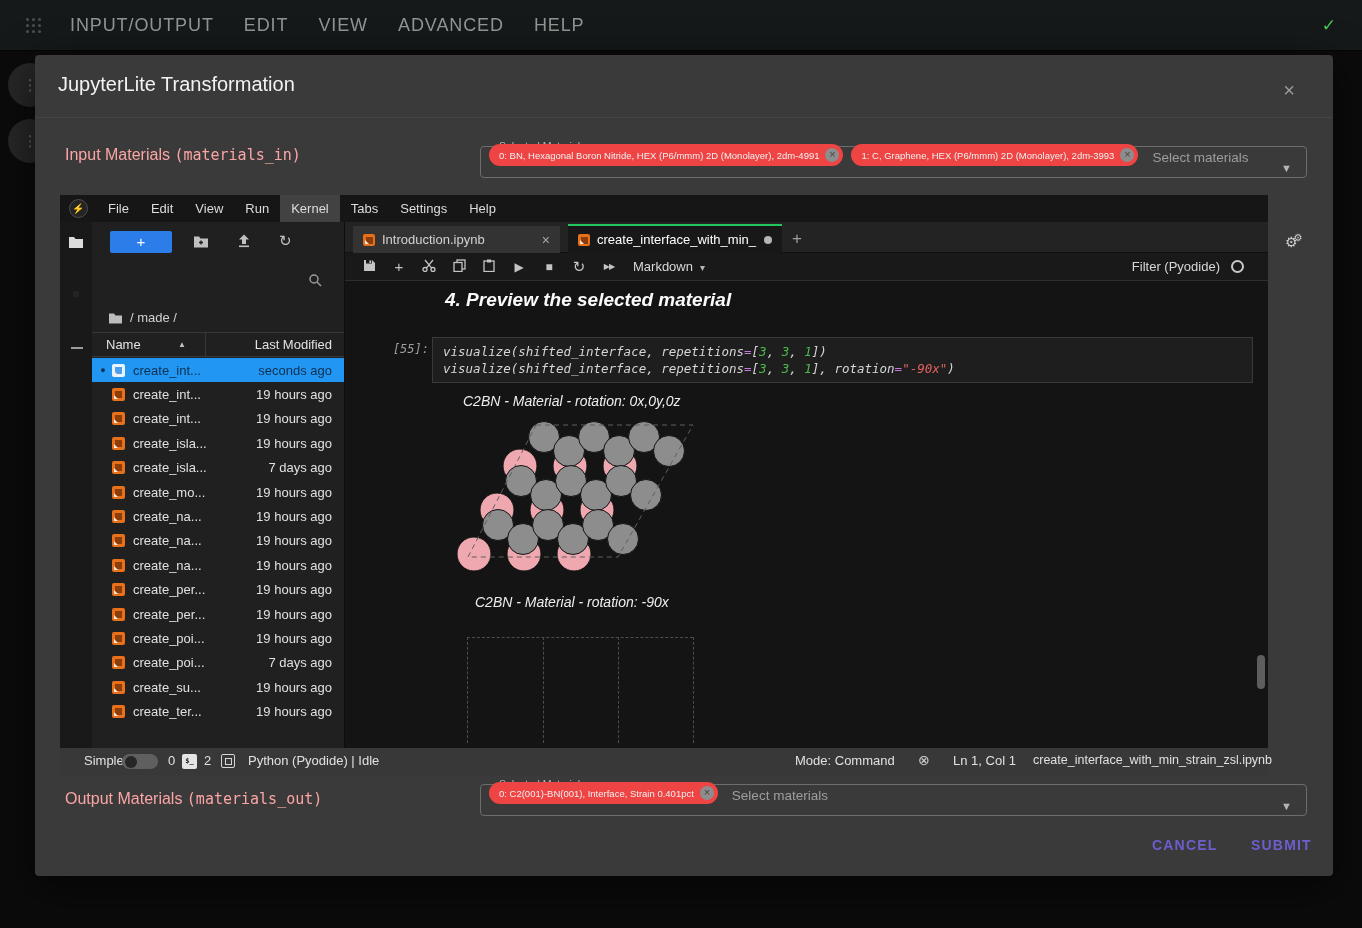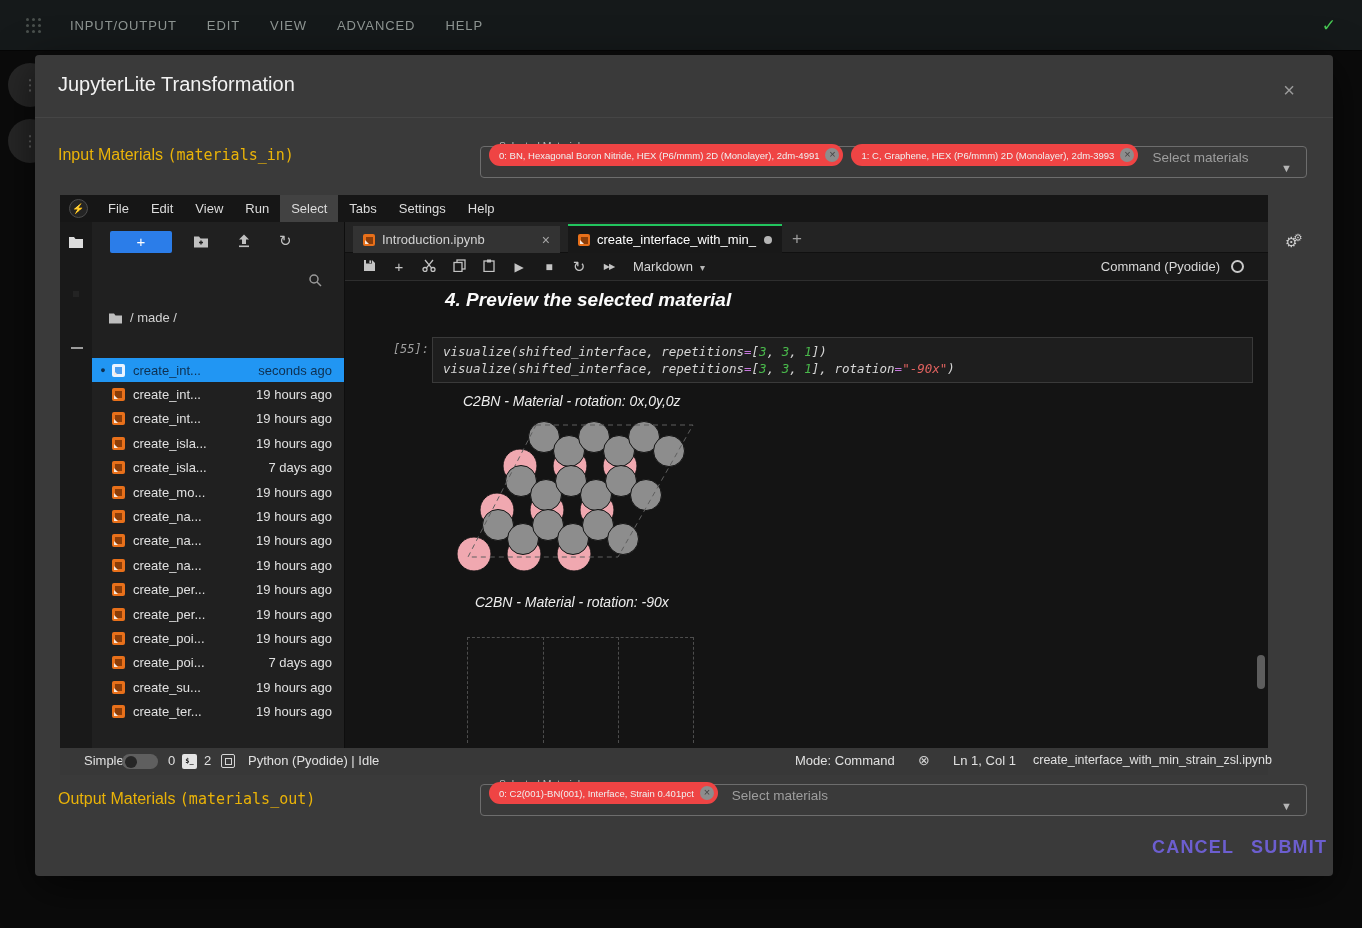--- a/index.html
+++ b/index.html
@@ -4,54 +4,54 @@
 <style>
   * { margin:0; padding:0; box-sizing:border-box; }
   body { background:#000; font-family:"Liberation Sans", sans-serif; }
   #screen { position:relative; width:1362px; height:928px; background:#0b0b0b; overflow:hidden; }
 
   
   .topbar { position:absolute; left:0; top:0; width:100%; height:51px; background:#15191a; border-bottom:1px solid #060606; }
   .apps-icon { position:absolute; left:26px; top:18px; width:3px; height:3px; background:#4a504d; border-radius:50%;
     box-shadow:6px 0 #4a504d,12px 0 #4a504d,0 6px #4a504d,6px 6px #4a504d,12px 6px #4a504d,0 12px #4a504d,6px 12px #4a504d,12px 12px #4a504d; }
   #app-menu { position:absolute; left:70px; top:0; height:51px; display:flex; align-items:center; gap:30px; }
-  .menu-item { color:#8f9693; font-size:13px; letter-spacing:.9px; cursor:default; }
+  .menu-item { color:#8f9693; font-size:18px; letter-spacing:.9px; cursor:default; }
   .top-check { position:absolute; right:26px; top:15px; color:#47c853; font-size:17px; }
 
   
   .fab { position:absolute; left:8px; width:44px; height:44px; border-radius:50%; background:#272727; z-index:1;
     color:#6e6e6e; font-size:15px; display:flex; align-items:center; justify-content:center; }
   .fab1 { top:63px; } .fab2 { top:119px; }
 
   
   .dialog { position:absolute; left:35px; top:55px; width:1298px; height:821px; background:#3a3a3a; border-radius:4px;
     box-shadow:0 12px 44px rgba(0,0,0,.6); z-index:5; }
   .dlg-title { position:absolute; left:23px; top:18px; font-size:20px; color:#f2f2f2; }
   .dlg-close { position:absolute; left:1242px; top:24px; font-size:20px; color:#9b9b9b; width:24px; text-align:center; cursor:default; }
   .dlg-hr { position:absolute; left:0; top:62px; width:100%; border-top:1px solid #454545; }
-  .section-label { position:absolute; left:23px; font-size:16px; color:#eab308; }
+  .section-label { position:absolute; left:30px; font-size:16px; color:#fca5a5; }
   .section-label .mono { font-family:"DejaVu Sans Mono", monospace; font-size:15px; }
   .lbl-in { top:91px; } .lbl-out { top:735px; }
 
   fieldset.mat { position:absolute; left:445px; width:827px; height:38px; border:1px solid #6d6d6d; border-radius:4px;
     padding:0 8px; min-inline-size:0; }
   .fs1 { top:85px; } .fs2 { top:723px; }
   fieldset.mat legend { font-size:10.5px; color:#b9b9b9; padding:0 4px; margin-left:6px; }
   .fs-row { display:flex; align-items:center; gap:8px; margin-top:-4px; }
   .chip { display:inline-flex; align-items:center; height:22px; background:#ef4444; border-radius:12px; padding:0 4px 0 10px;
     color:#f0f0f0; font-size:9.5px; white-space:nowrap; }
   .chip-x { width:14px; height:14px; border-radius:50%; background:#8d8d8d; color:#444; font-size:11px; line-height:13px;
     text-align:center; margin-left:6px; }
   .placeholder { color:#9e9e9e; font-size:13.5px; margin-left:6px; }
   .fs-arrow { position:absolute; right:14px; top:10px; color:#b5b5b5; font-size:11px; }
 
   .gears { position:absolute; left:1250px; top:178px; color:#cfcfcf; }
   .gears .g1 { font-size:14px; } .gears .g2 { font-size:10px; position:relative; left:-4px; top:-6px; }
 
-  .btn { position:absolute; top:782px; font-size:18px; letter-spacing:1.2px; color:#6c5ecf; font-weight:bold; cursor:default; }
+  .btn { position:absolute; top:782px; font-size:14px; letter-spacing:1.2px; color:#6c5ecf; font-weight:bold; cursor:default; }
   .btn-cancel { left:1117px; } .btn-submit { left:1216px; }
 
   
   .jlab { position:absolute; left:25px; top:140px; width:1208px; height:580px; background:#191919; }
   .jmenu { position:absolute; left:0; top:0; width:100%; height:27px; background:#161616; display:flex; align-items:center; padding-left:6px; }
   .jlogo { width:19px; height:19px; border-radius:50%; background:#242424; border:1px solid #4d4d4d; text-align:center;
     line-height:17px; font-size:10px; color:#f7a41d; margin:0 9px 0 3px; flex:none; }
   .jmenu-item { padding:0 11px; font-size:13px; color:#dcdcdc; height:27px; line-height:27px; }
   .jmenu-item.active { background:#424242; }
 
@@ -194,21 +194,21 @@
 
     <div class="jlab">
 
       <div class="jmenu">
         <span class="jlogo">⚡</span>
         <span id="jmenu-items" style="display:flex;">
             <div class="jmenu-item">File</div>
             <div class="jmenu-item">Edit</div>
             <div class="jmenu-item">View</div>
             <div class="jmenu-item">Run</div>
-            <div class="jmenu-item active">Select</div>
+            <div class="jmenu-item active">Kernel</div>
             <div class="jmenu-item">Tabs</div>
             <div class="jmenu-item">Settings</div>
             <div class="jmenu-item">Help</div>
           </span>
       </div>
 
       <div class="jbody">
 
         <div class="jsidebar">
           <span class="sb-icon" style="top:12px;">
@@ -243,20 +243,26 @@
               </svg>
           </span>
 
           <div class="crumb">
             <svg width="15" height="12">
                 <path d="M1 1.5h5l1.5 2H14v8H1z" fill="#bdbdbd"></path>
               </svg>
             <span>/ made /</span>
           </div>
 
+          <div class="fhead">
+            <span class="hname">Name</span>
+            <span class="sort">▲</span>
+            <span class="vdiv"></span>
+            <span class="hmod">Last Modified</span>
+          </div>
           <div id="frows">
               <div class="frow sel">
                 <span class="run-dot">●</span>
                 <span class="nbicon blue"></span>
                 <span class="fname">create_int...</span>
                 <span class="ftime">seconds ago</span>
               </div>
               <div class="frow">
                 <span class="run-dot"></span>
                 <span class="nbicon"></span>
@@ -387,21 +393,21 @@
                   <rect x="4" y="0.5" width="4" height="3" fill="#c4c4c4"></rect>
                 </svg>
             </span>
             <span class="ticon" style="left:166px;">▶</span>
             <span class="ticon" style="left:196px;">■</span>
             <span class="ticon" style="left:226px; font-size:15px;">↻</span>
             <span class="ticon" style="left:256px; font-size:8px; letter-spacing:-1px;">▶▶</span>
             <span class="celltype">
               <span>Markdown</span><span class="chev">▾</span>
             </span>
-            <span class="kernelname">Command (Pyodide)</span>
+            <span class="kernelname">Filter (Pyodide)</span>
             <span class="kcircle"></span>
           </div>
 
           <div id="jcontent">
             <div class="nb-h2">4. Preview the selected material</div>
             <div class="prompt">[55]:</div>
             <div id="codecell"><div class="code-line"><span class="tk-p">visualize(shifted_interface, repetitions</span><span class="tk-o">=</span><span class="tk-p">[</span><span class="tk-n">3</span><span class="tk-p">, </span><span class="tk-n">3</span><span class="tk-p">, </span><span class="tk-n">1</span><span class="tk-p">])</span></div><div class="code-line"><span class="tk-p">visualize(shifted_interface, repetitions</span><span class="tk-o">=</span><span class="tk-p">[</span><span class="tk-n">3</span><span class="tk-p">, </span><span class="tk-n">3</span><span class="tk-p">, </span><span class="tk-n">1</span><span class="tk-p">], rotation</span><span class="tk-o">=</span><span class="tk-s">"-90x"</span><span class="tk-p">)</span></div></div>
             <div class="out-title out-t1">C2BN - Material - rotation: 0x,0y,0z</div>
             <svg id="atoms-svg" width="300" height="172" viewBox="0 0 300 172">
                 <circle cx="90" cy="48" r="17" fill="#f0a8b0" stroke="#141414" stroke-width="1"></circle>

